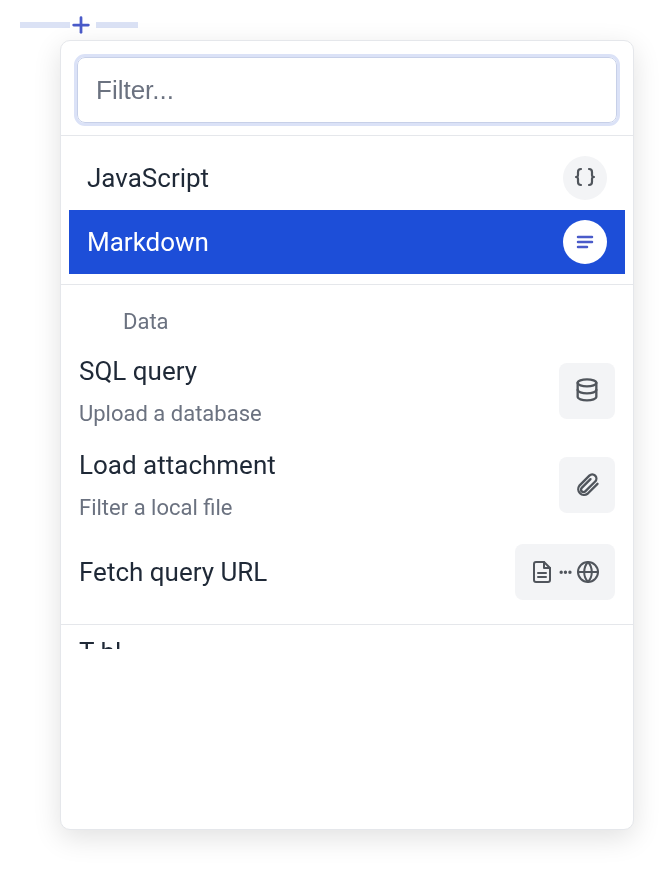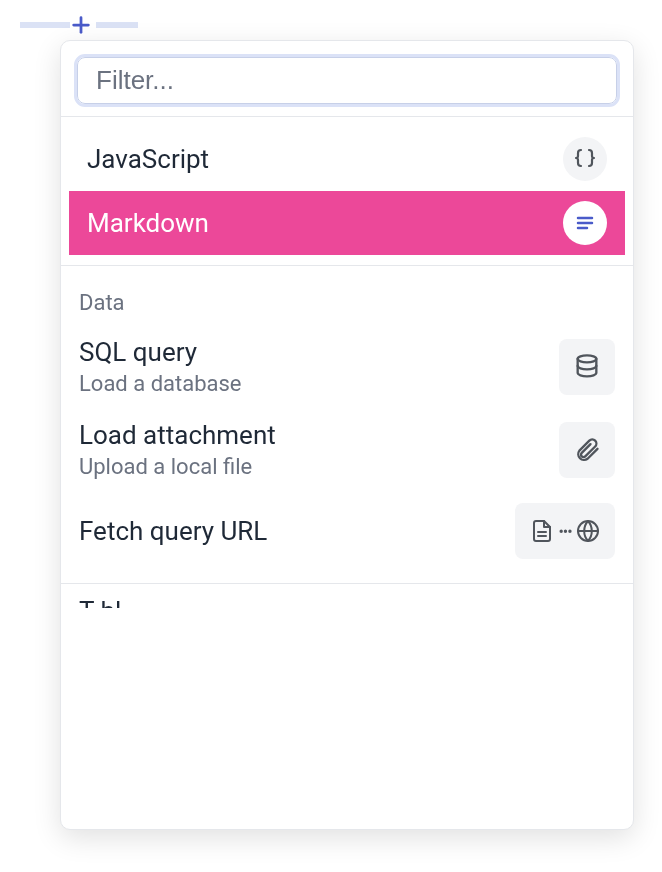--- a/index.html
+++ b/index.html
@@ -39,21 +39,21 @@
       box-shadow: 0 8px 28px rgba(0,0,0,0.12);
       overflow: hidden;
       display: flex;
       flex-direction: column;
     }
     .filter-wrap {
       padding: 16px 16px 12px 16px;
     }
     .filter-input {
       width: 100%;
-      height: 47px;
+      height: 66px;
       border: 1px solid #c7d0e8;
       border-radius: 8px;
       outline: 3px solid #dbe2f7;
       padding: 0 18px;
       font-size: 26px;
       color: #1f2937;
     }
     .filter-input::placeholder {
       color: #6b7280;
     }
@@ -76,21 +76,21 @@
       padding: 0 18px;
       height: 64px;
       cursor: pointer;
     }
     .row-label {
       font-size: 26px;
       color: #1f2937;
       font-weight: 400;
     }
     .row.selected {
-      background: #ec4899;
+      background: #1d4ed8;
     }
     .row.selected .row-label {
       color: #fff;
     }
     .icon-circle {
       width: 44px;
       height: 44px;
       border-radius: 22px;
       background: #f3f4f6;
       display: flex;
@@ -106,32 +106,33 @@
       height: 24px;
       color: #50555c;
     }
     .row.selected .icon-circle svg {
       color: #4a5bc9;
     }
     .section-header {
       font-size: 22px;
       color: #6b7280;
       padding: 24px 18px 10px 18px;
+      margin-left: 44px;
     }
     .data-row {
       display: flex;
       align-items: center;
       justify-content: space-between;
       padding: 12px 18px;
       cursor: pointer;
     }
     .data-text {
       display: flex;
       flex-direction: column;
-      gap: 4px;
+      gap: 15px;
     }
     .data-title {
       font-size: 26px;
       color: #1f2937;
       font-weight: 400;
     }
     .data-desc {
       font-size: 22px;
       color: #6b7280;
       font-weight: 400;
@@ -219,35 +220,35 @@
 
     </div>
 
     <div class="divider"></div>
 
     <div class="section-header">Data</div>
 
     <div class="data-row">
       <div class="data-text">
         <span class="data-title">SQL query</span>
-        <span class="data-desc">Load a database</span>
+        <span class="data-desc">Upload a database</span>
       </div>
       <span class="icon-box">
         <svg viewBox="0 0 24 24" fill="none" stroke="currentColor" stroke-width="2" stroke-linecap="round" stroke-linejoin="round">
             <ellipse cx="12" cy="5" rx="8" ry="3"></ellipse>
             <path d="M4 5v6c0 1.66 3.58 3 8 3s8-1.34 8-3V5"></path>
             <path d="M4 11v6c0 1.66 3.58 3 8 3s8-1.34 8-3v-6"></path>
           </svg>
       </span>
     </div>
 
     <div class="data-row">
       <div class="data-text">
         <span class="data-title">Load attachment</span>
-        <span class="data-desc">Upload a local file</span>
+        <span class="data-desc">Filter a local file</span>
       </div>
       <span class="icon-box">
         <svg viewBox="0 0 24 24" fill="none" stroke="currentColor" stroke-width="2" stroke-linecap="round" stroke-linejoin="round">
             <path d="M21 11l-8.5 8.5a5 5 0 01-7-7L14 4a3.5 3.5 0 015 5l-8.5 8.5a2 2 0 01-3-3L15 7"></path>
           </svg>
       </span>
     </div>
 
 
     <div class="data-row">

